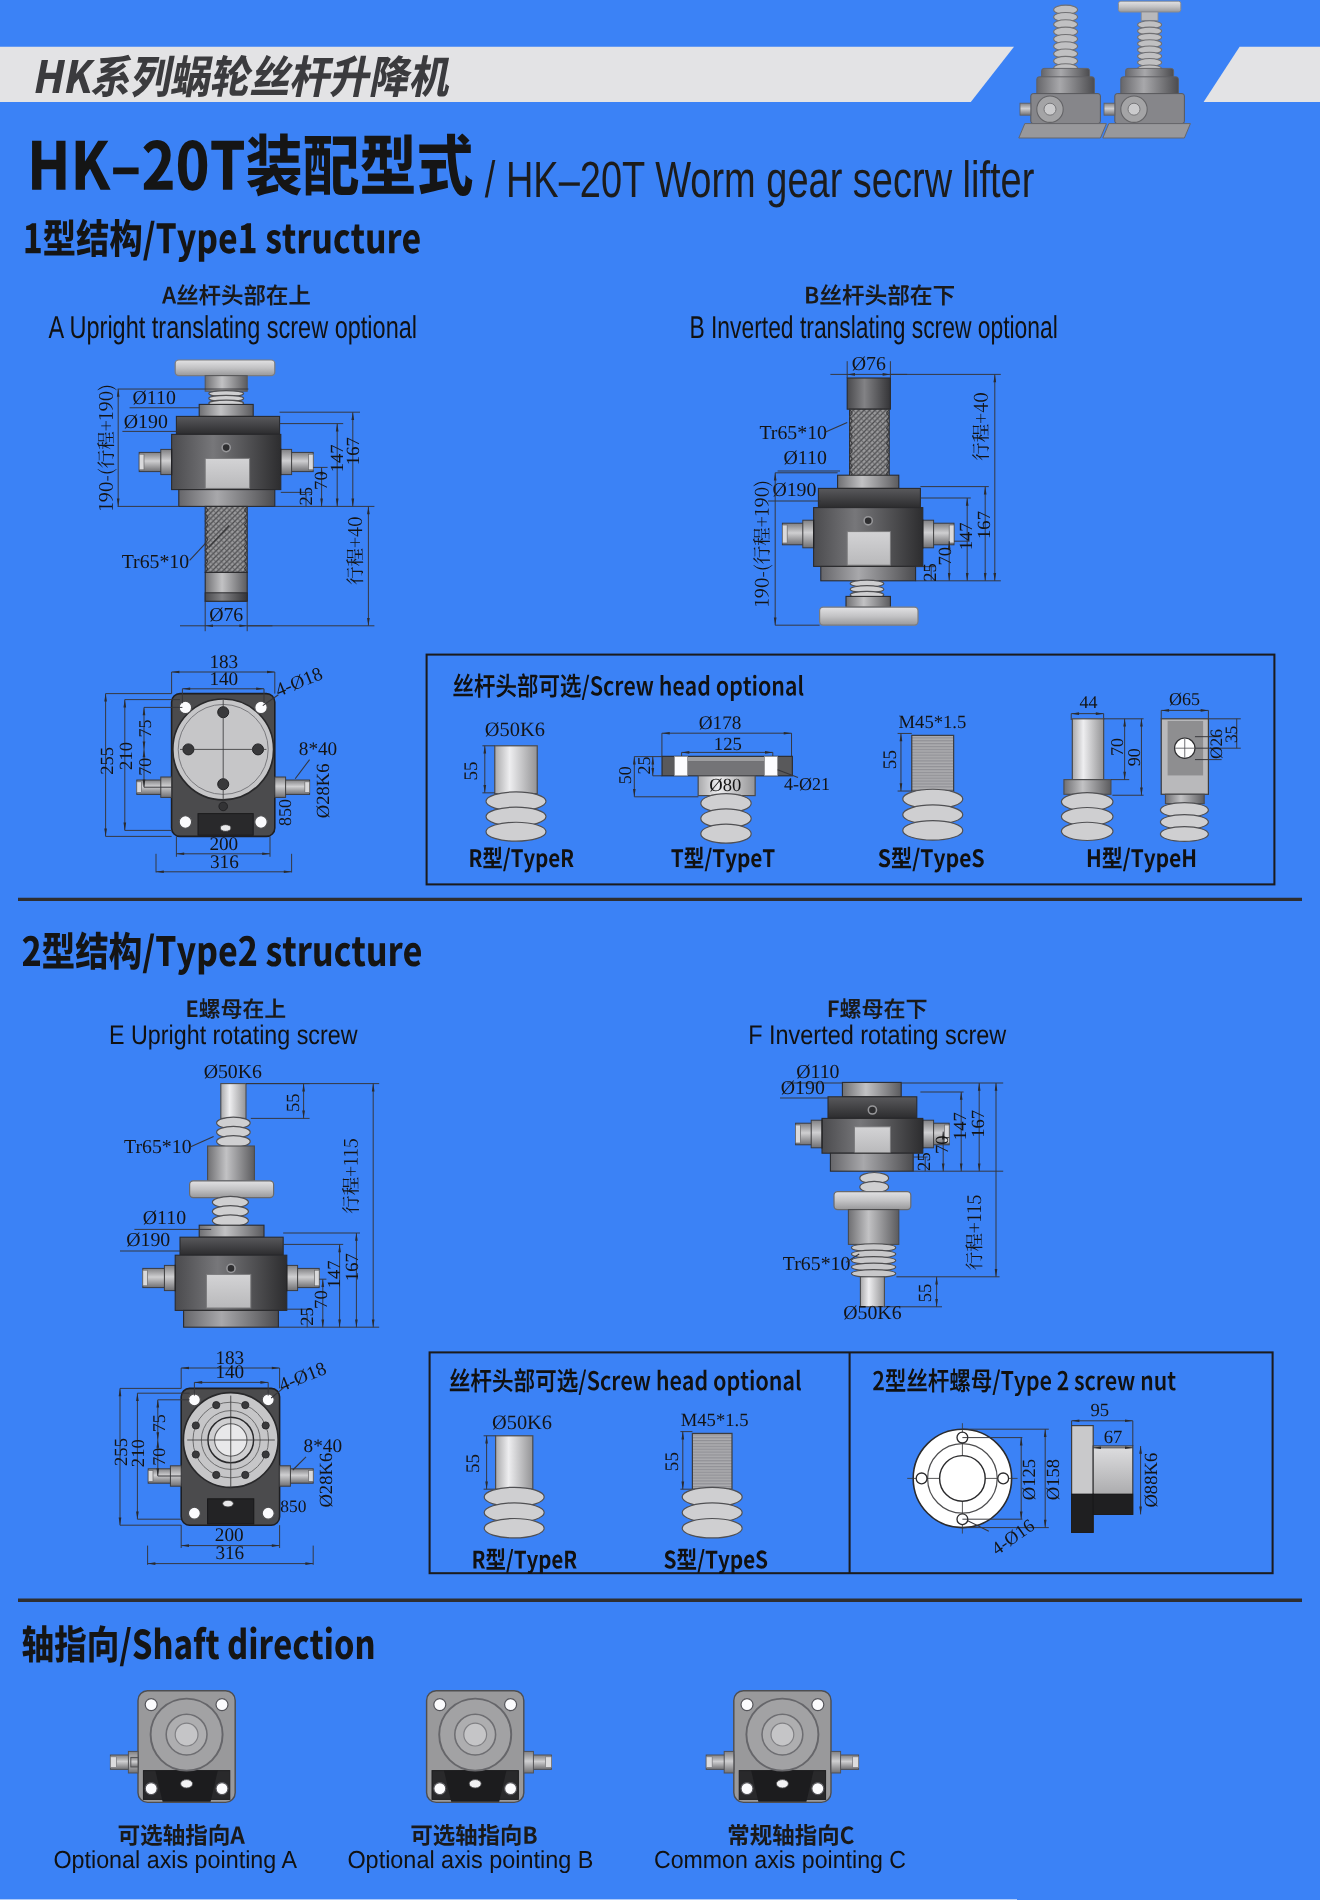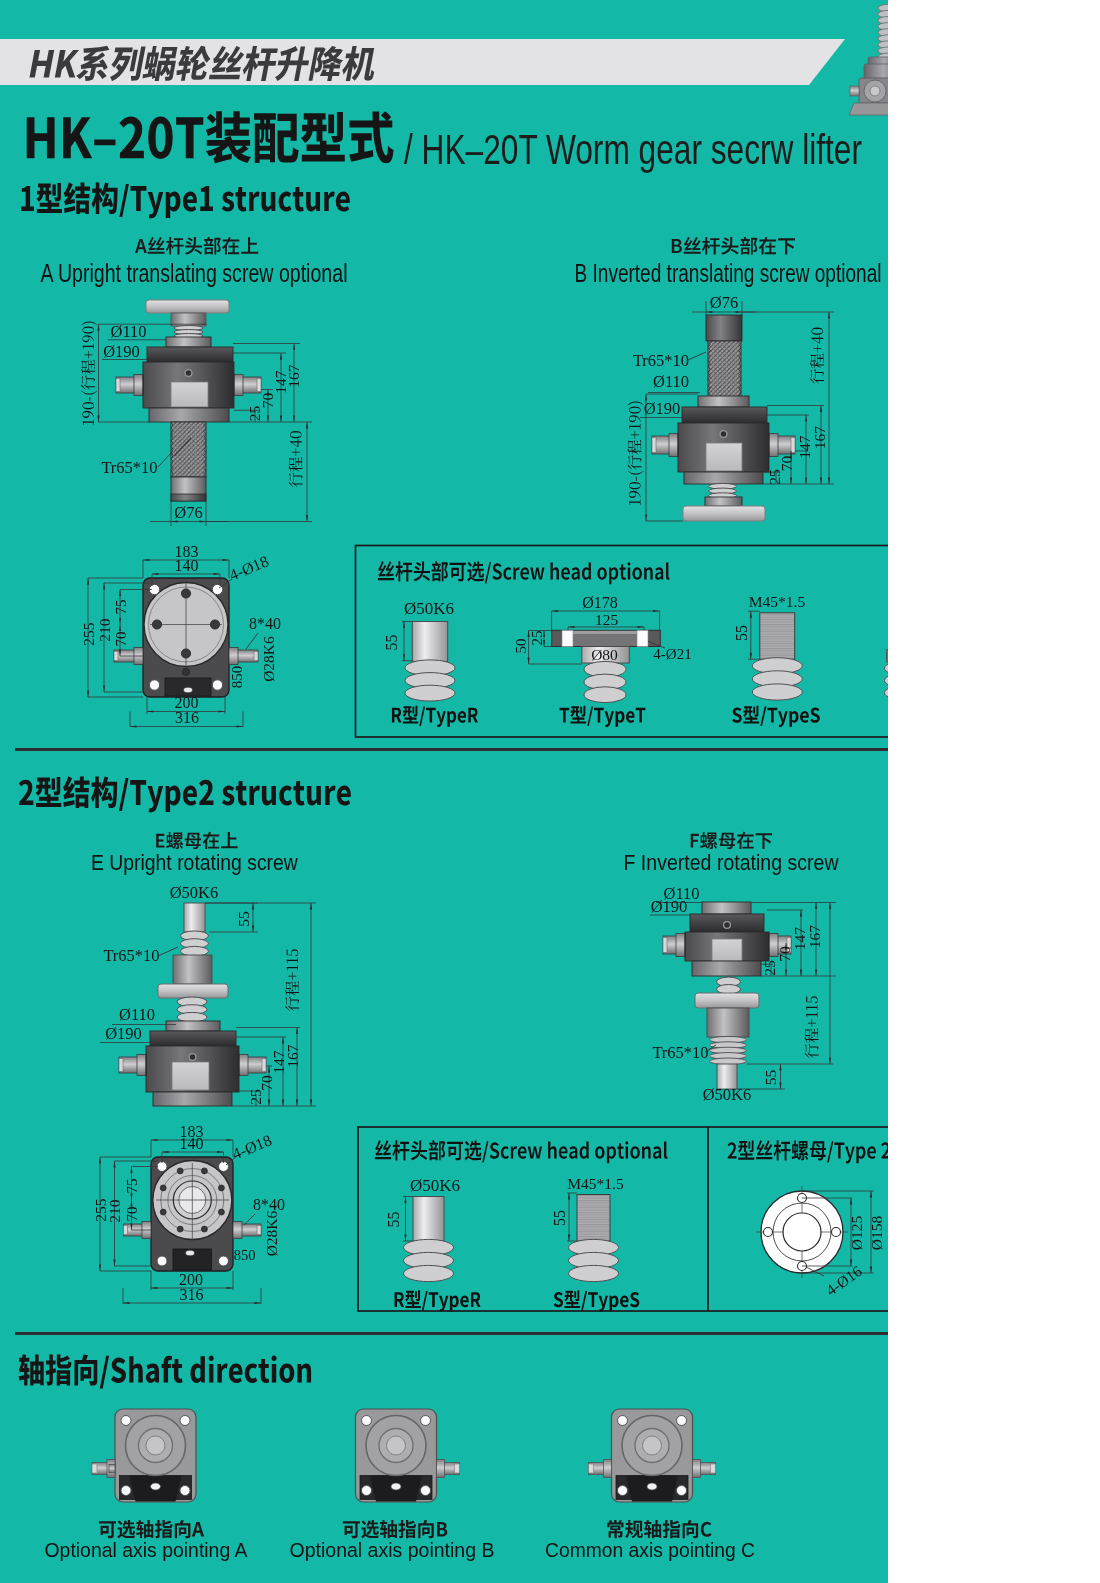--- a/index.html
+++ b/index.html
@@ -1,12 +1,12 @@
 <!DOCTYPE html>
-<html><head><meta charset="utf-8"><style>html,body{margin:0;padding:0;background:#fff;}#page{position:relative;width:888px;height:1583px;background:#14b8a6;overflow:hidden;}</style></head><body>
+<html><head><meta charset="utf-8"><style>html,body{margin:0;padding:0;background:#fff;}#page{position:relative;width:1100px;height:1583px;background:#3b82f6;overflow:hidden;}</style></head><body>
 <div id="page"><svg xmlns="http://www.w3.org/2000/svg" width="1100" height="1583" viewBox="0 0 1100 1583">
       <defs>
 <linearGradient id="gLight" x1="0" y1="0" x2="1" y2="0">
           <stop offset="0" stop-color="#a8a8aa"></stop>
           <stop offset="0.35" stop-color="#eeeef0"></stop>
           <stop offset="1" stop-color="#939395"></stop>
         </linearGradient>
 <linearGradient id="gMid" x1="0" y1="0" x2="1" y2="0">
           <stop offset="0" stop-color="#6f6f72"></stop>
           <stop offset="0.4" stop-color="#c2c2c4"></stop>

